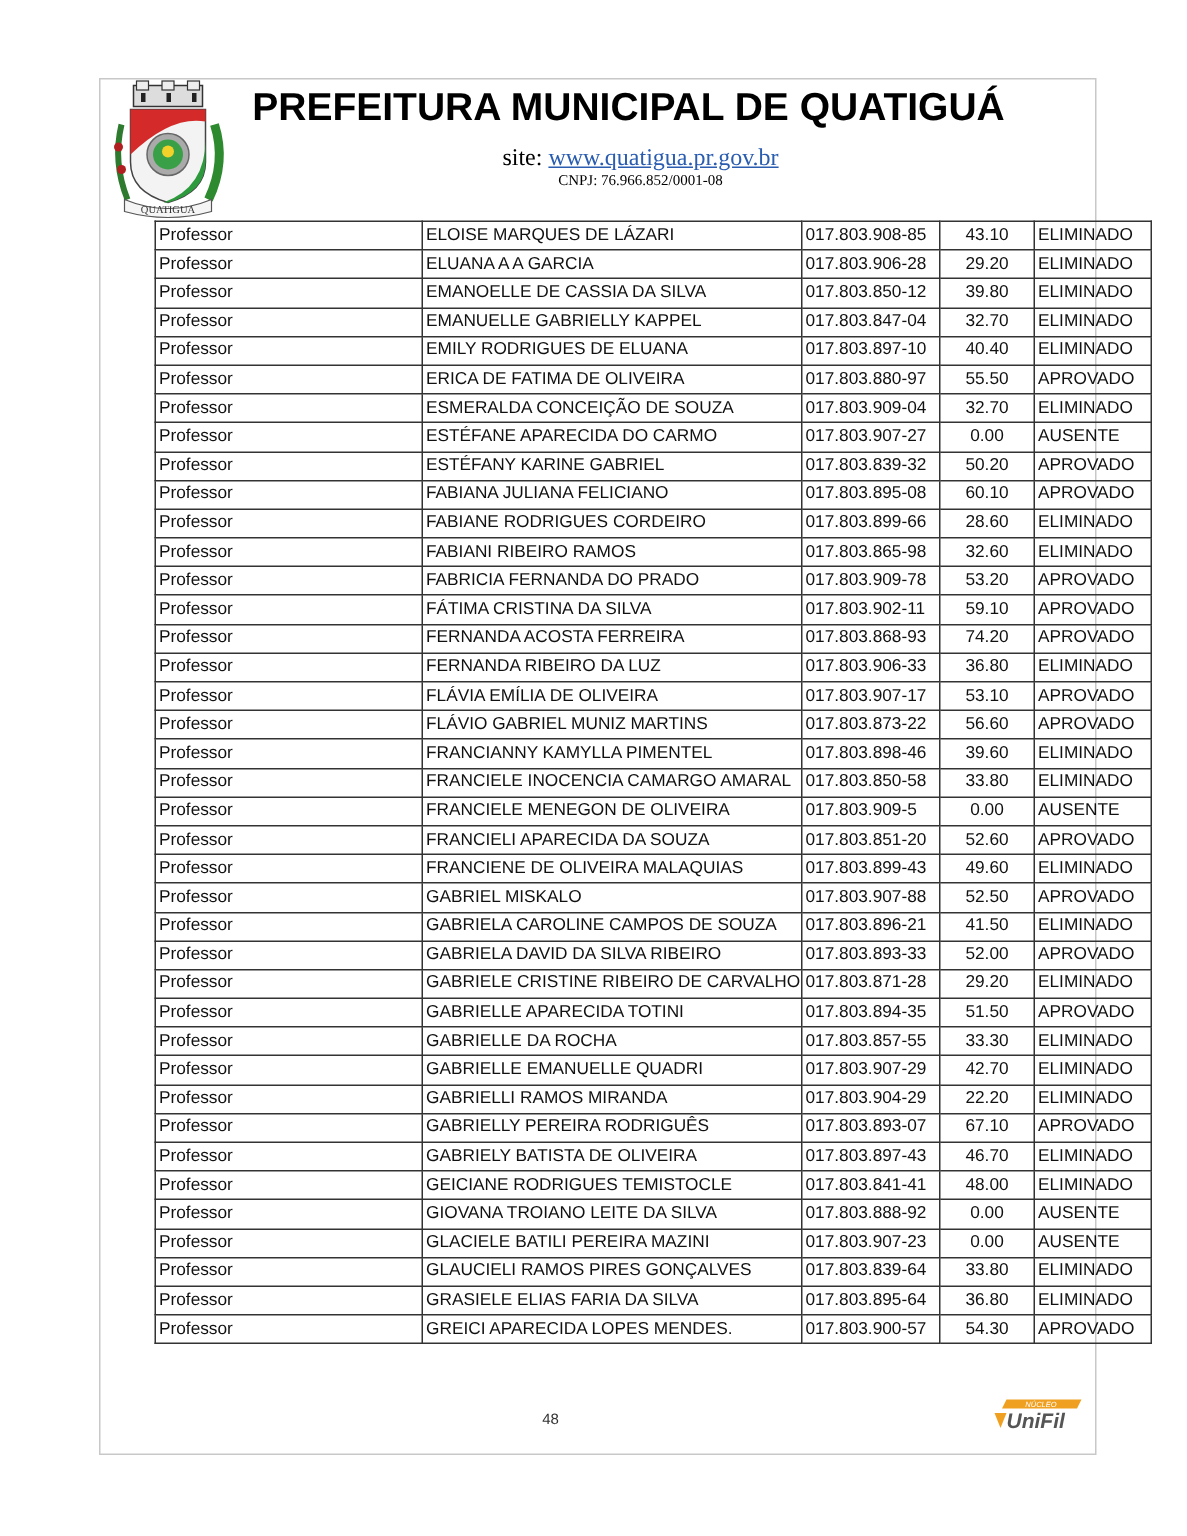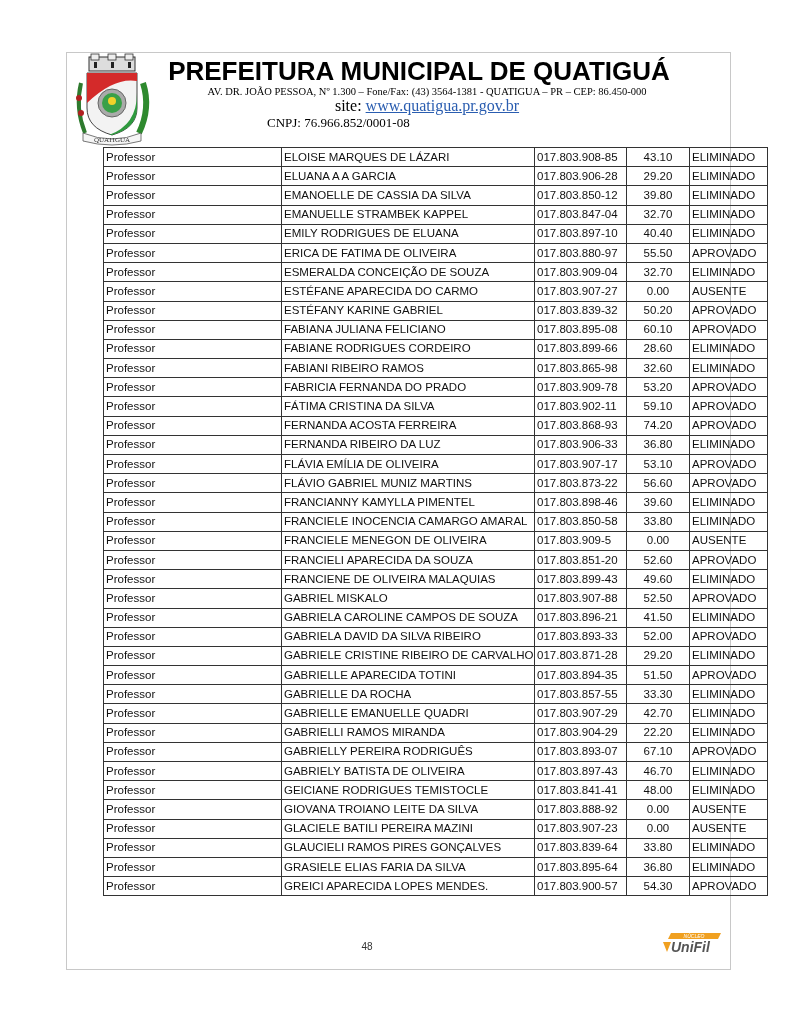--- a/index.html
+++ b/index.html
@@ -18,22 +18,22 @@
   .address {
     position:absolute; left:110px; top:33px; width:500px; text-align:center;
     font-family:"Liberation Serif", serif; font-size:10.5px; color:#000; white-space:nowrap;
   }
   .site {
     position:absolute; left:170px; top:44px; width:380px; text-align:center;
     font-family:"Liberation Serif", serif; font-size:16px; color:#000; white-space:nowrap;
   }
   .site a { color:#2a5db0; text-decoration:underline; }
   .cnpj {
-    position:absolute; left:200px; top:62px; width:320px; 
-    font-family:"Liberation Serif", serif; font-size:13px; color:#000; white-space:nowrap;
+    position:absolute; left:200px; top:62px; width:320px; text-align:center;
+    font-family:"Liberation Serif", serif; font-size:10px; color:#000; white-space:nowrap;
   }
   table.results {
     position:absolute; left:0px; top:94px; width:664px;
     border-collapse:collapse; table-layout:fixed;
     font-family:"Liberation Sans", sans-serif; font-size:11.5px; color:#111;margin-left:36px;
   }
   table.results td {
     border:1.5px solid #333; height:18.2px; padding:0 2px; white-space:nowrap; overflow:hidden;
     line-height:17px;
   }
@@ -70,21 +70,20 @@
       <path d="M12 30 Q6 55 16 80" stroke="#2e7a2e" stroke-width="4" fill="none"></path>
       <path d="M74 30 Q82 55 70 80" stroke="#2e8a2e" stroke-width="6" fill="none"></path>
       <circle cx="10" cy="45" r="3" fill="#b02020"></circle>
       <circle cx="12" cy="60" r="3" fill="#b02020"></circle>
 
       <path d="M14 80 Q43 92 72 80 L72 88 Q43 96 14 88 Z" fill="#f5f5f5" stroke="#555" stroke-width="0.8"></path>
       <text x="43" y="89" text-anchor="middle" font-family="Liberation Serif, serif" font-size="7" fill="#333">QUATIGUA</text>
     </svg>
 
     <div class="title">PREFEITURA MUNICIPAL DE QUATIGUÁ</div>
-    <div class="address">AV. DR. JOÃO PESSOA, Nº 1.300 – Fone/Fax: (43) 3564-1381 - QUATIGUA – PR – CEP: 86.450-000</div>
     <div class="site">
       <span>site: </span><a>www.quatigua.pr.gov.br</a>
     </div>
     <div class="cnpj">CNPJ: 76.966.852/0001-08</div>
   </div>
 
   <table class="results">
     <colgroup>
       <col style="width:178px">
         <col style="width:253px">
@@ -109,21 +108,21 @@
         </tr>
         <tr>
           <td class="c-cargo">Professor</td>
           <td class="c-nome">EMANOELLE DE CASSIA DA SILVA</td>
           <td class="c-insc">017.803.850-12</td>
           <td class="c-score">39.80</td>
           <td class="c-sit">ELIMINADO</td>
         </tr>
         <tr>
           <td class="c-cargo">Professor</td>
-          <td class="c-nome">EMANUELLE STRAMBEK KAPPEL</td>
+          <td class="c-nome">EMANUELLE GABRIELLY KAPPEL</td>
           <td class="c-insc">017.803.847-04</td>
           <td class="c-score">32.70</td>
           <td class="c-sit">ELIMINADO</td>
         </tr>
         <tr>
           <td class="c-cargo">Professor</td>
           <td class="c-nome">EMILY RODRIGUES DE ELUANA</td>
           <td class="c-insc">017.803.897-10</td>
           <td class="c-score">40.40</td>
           <td class="c-sit">ELIMINADO</td>

